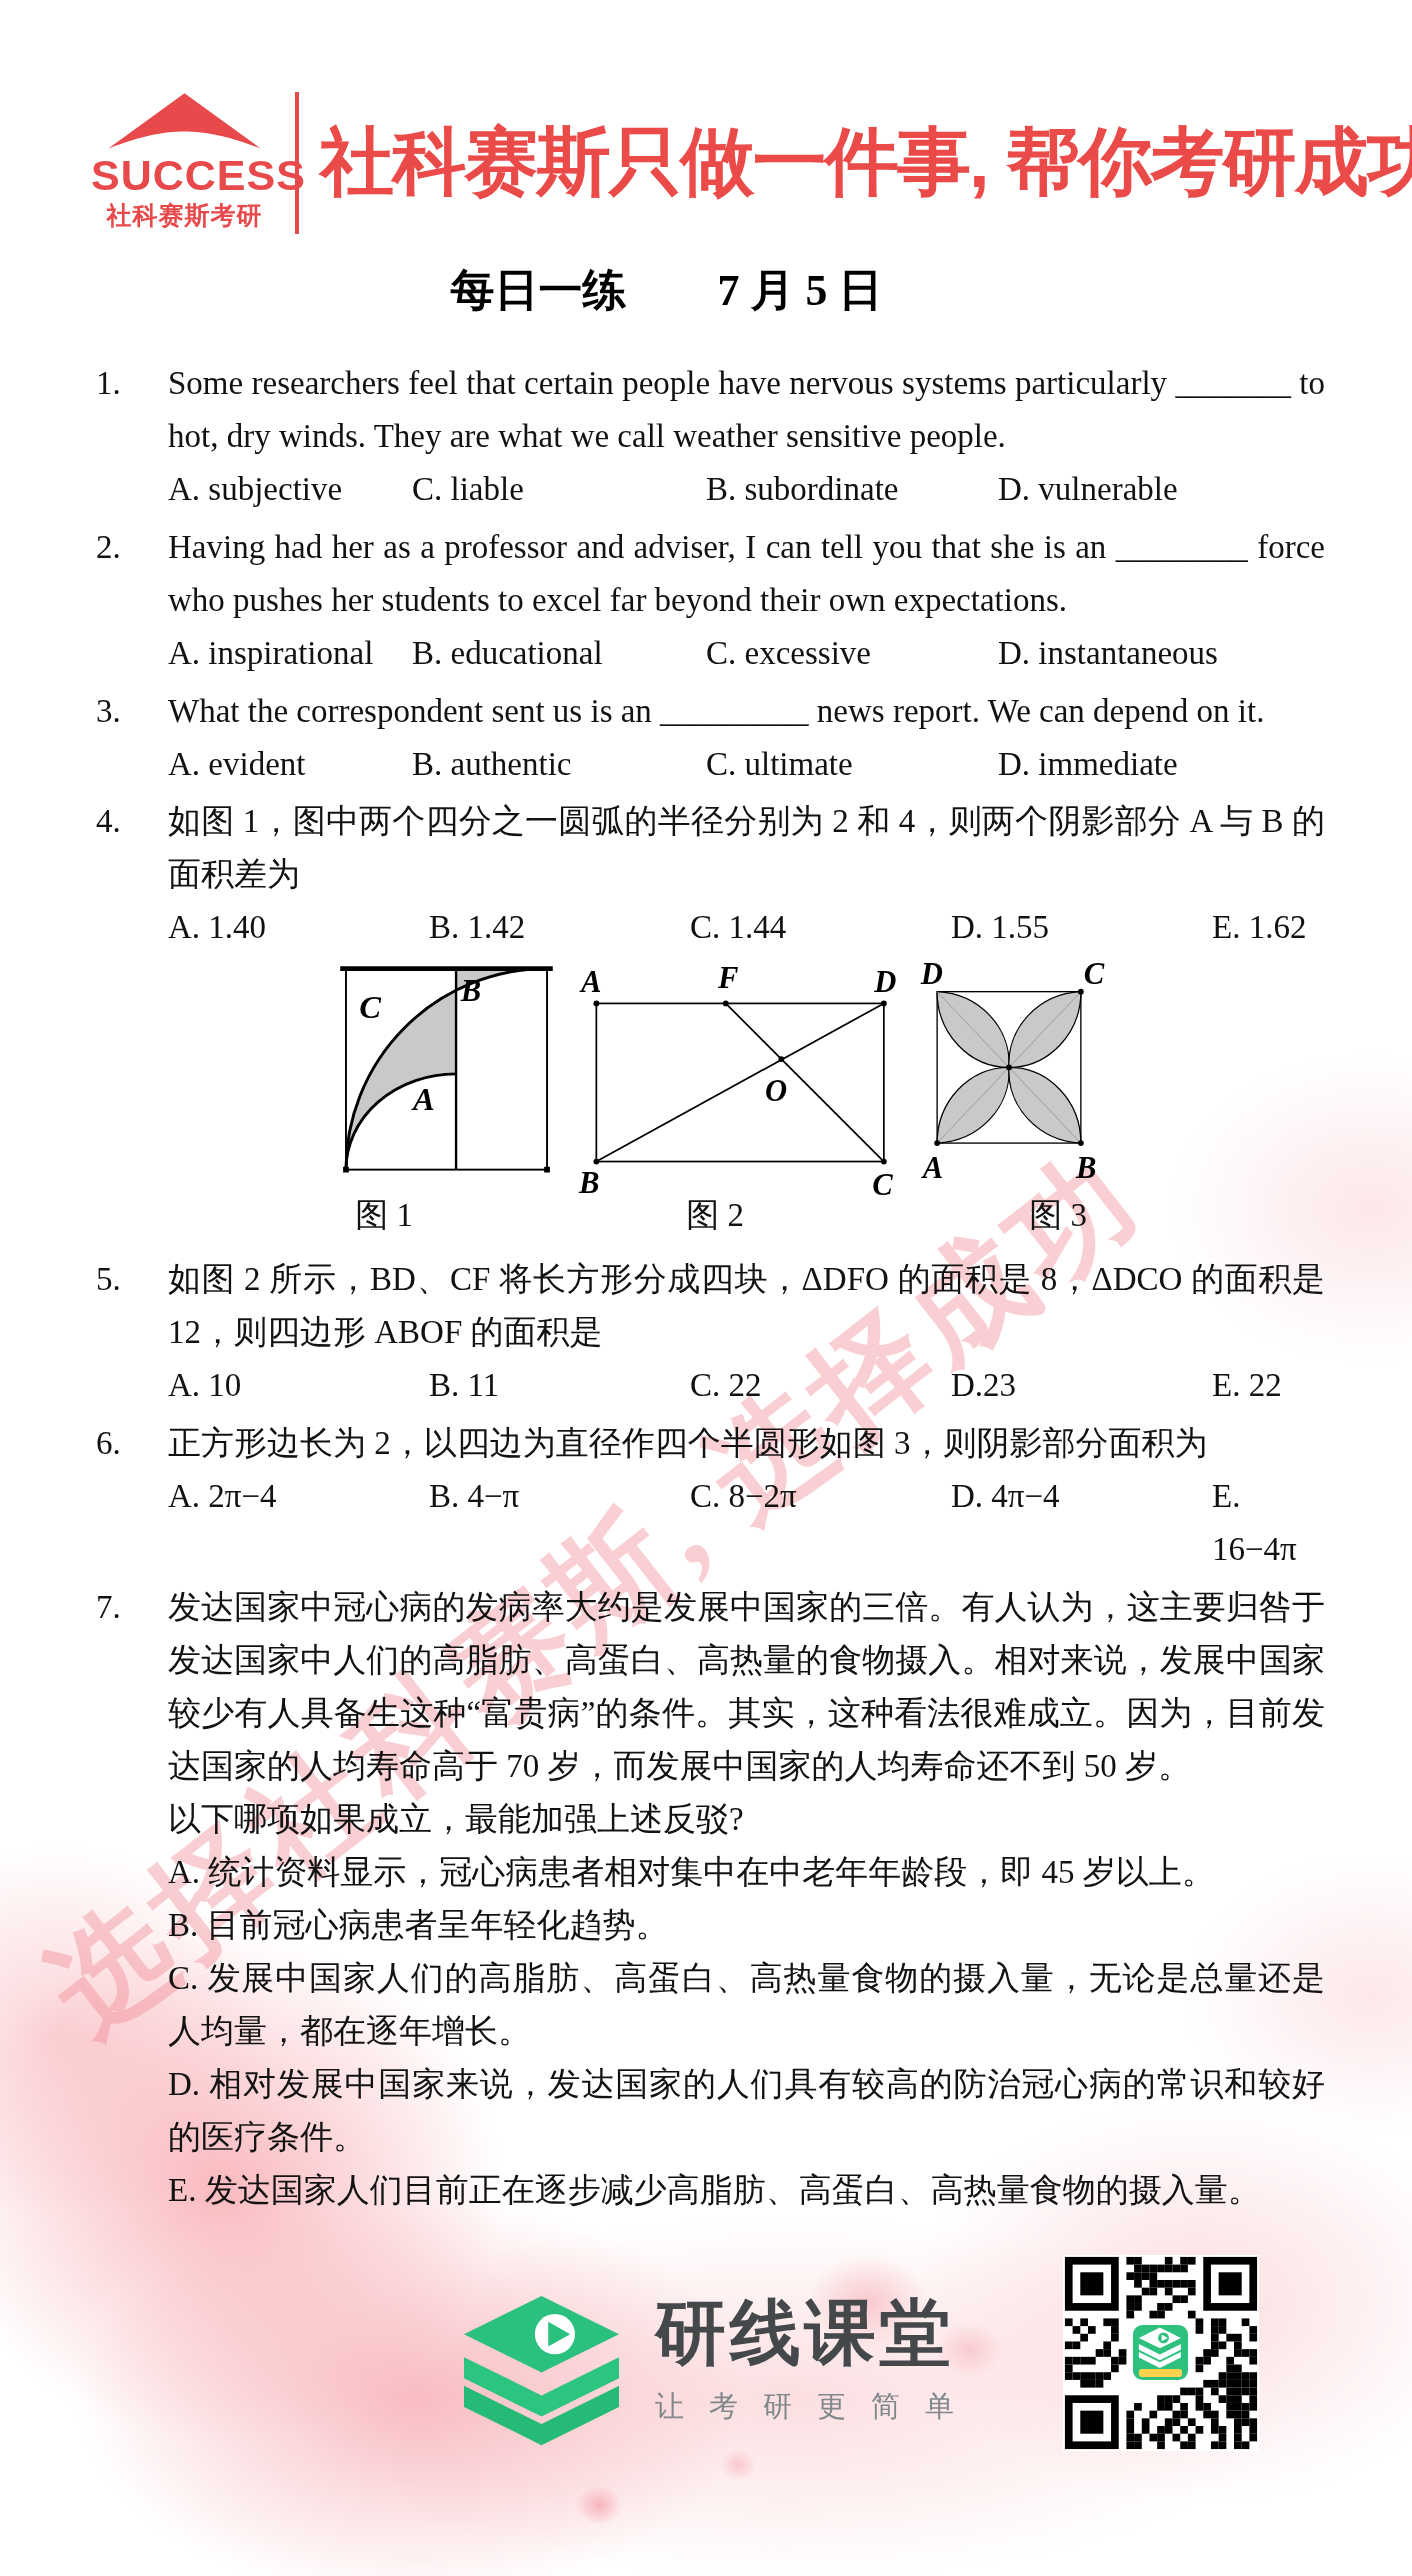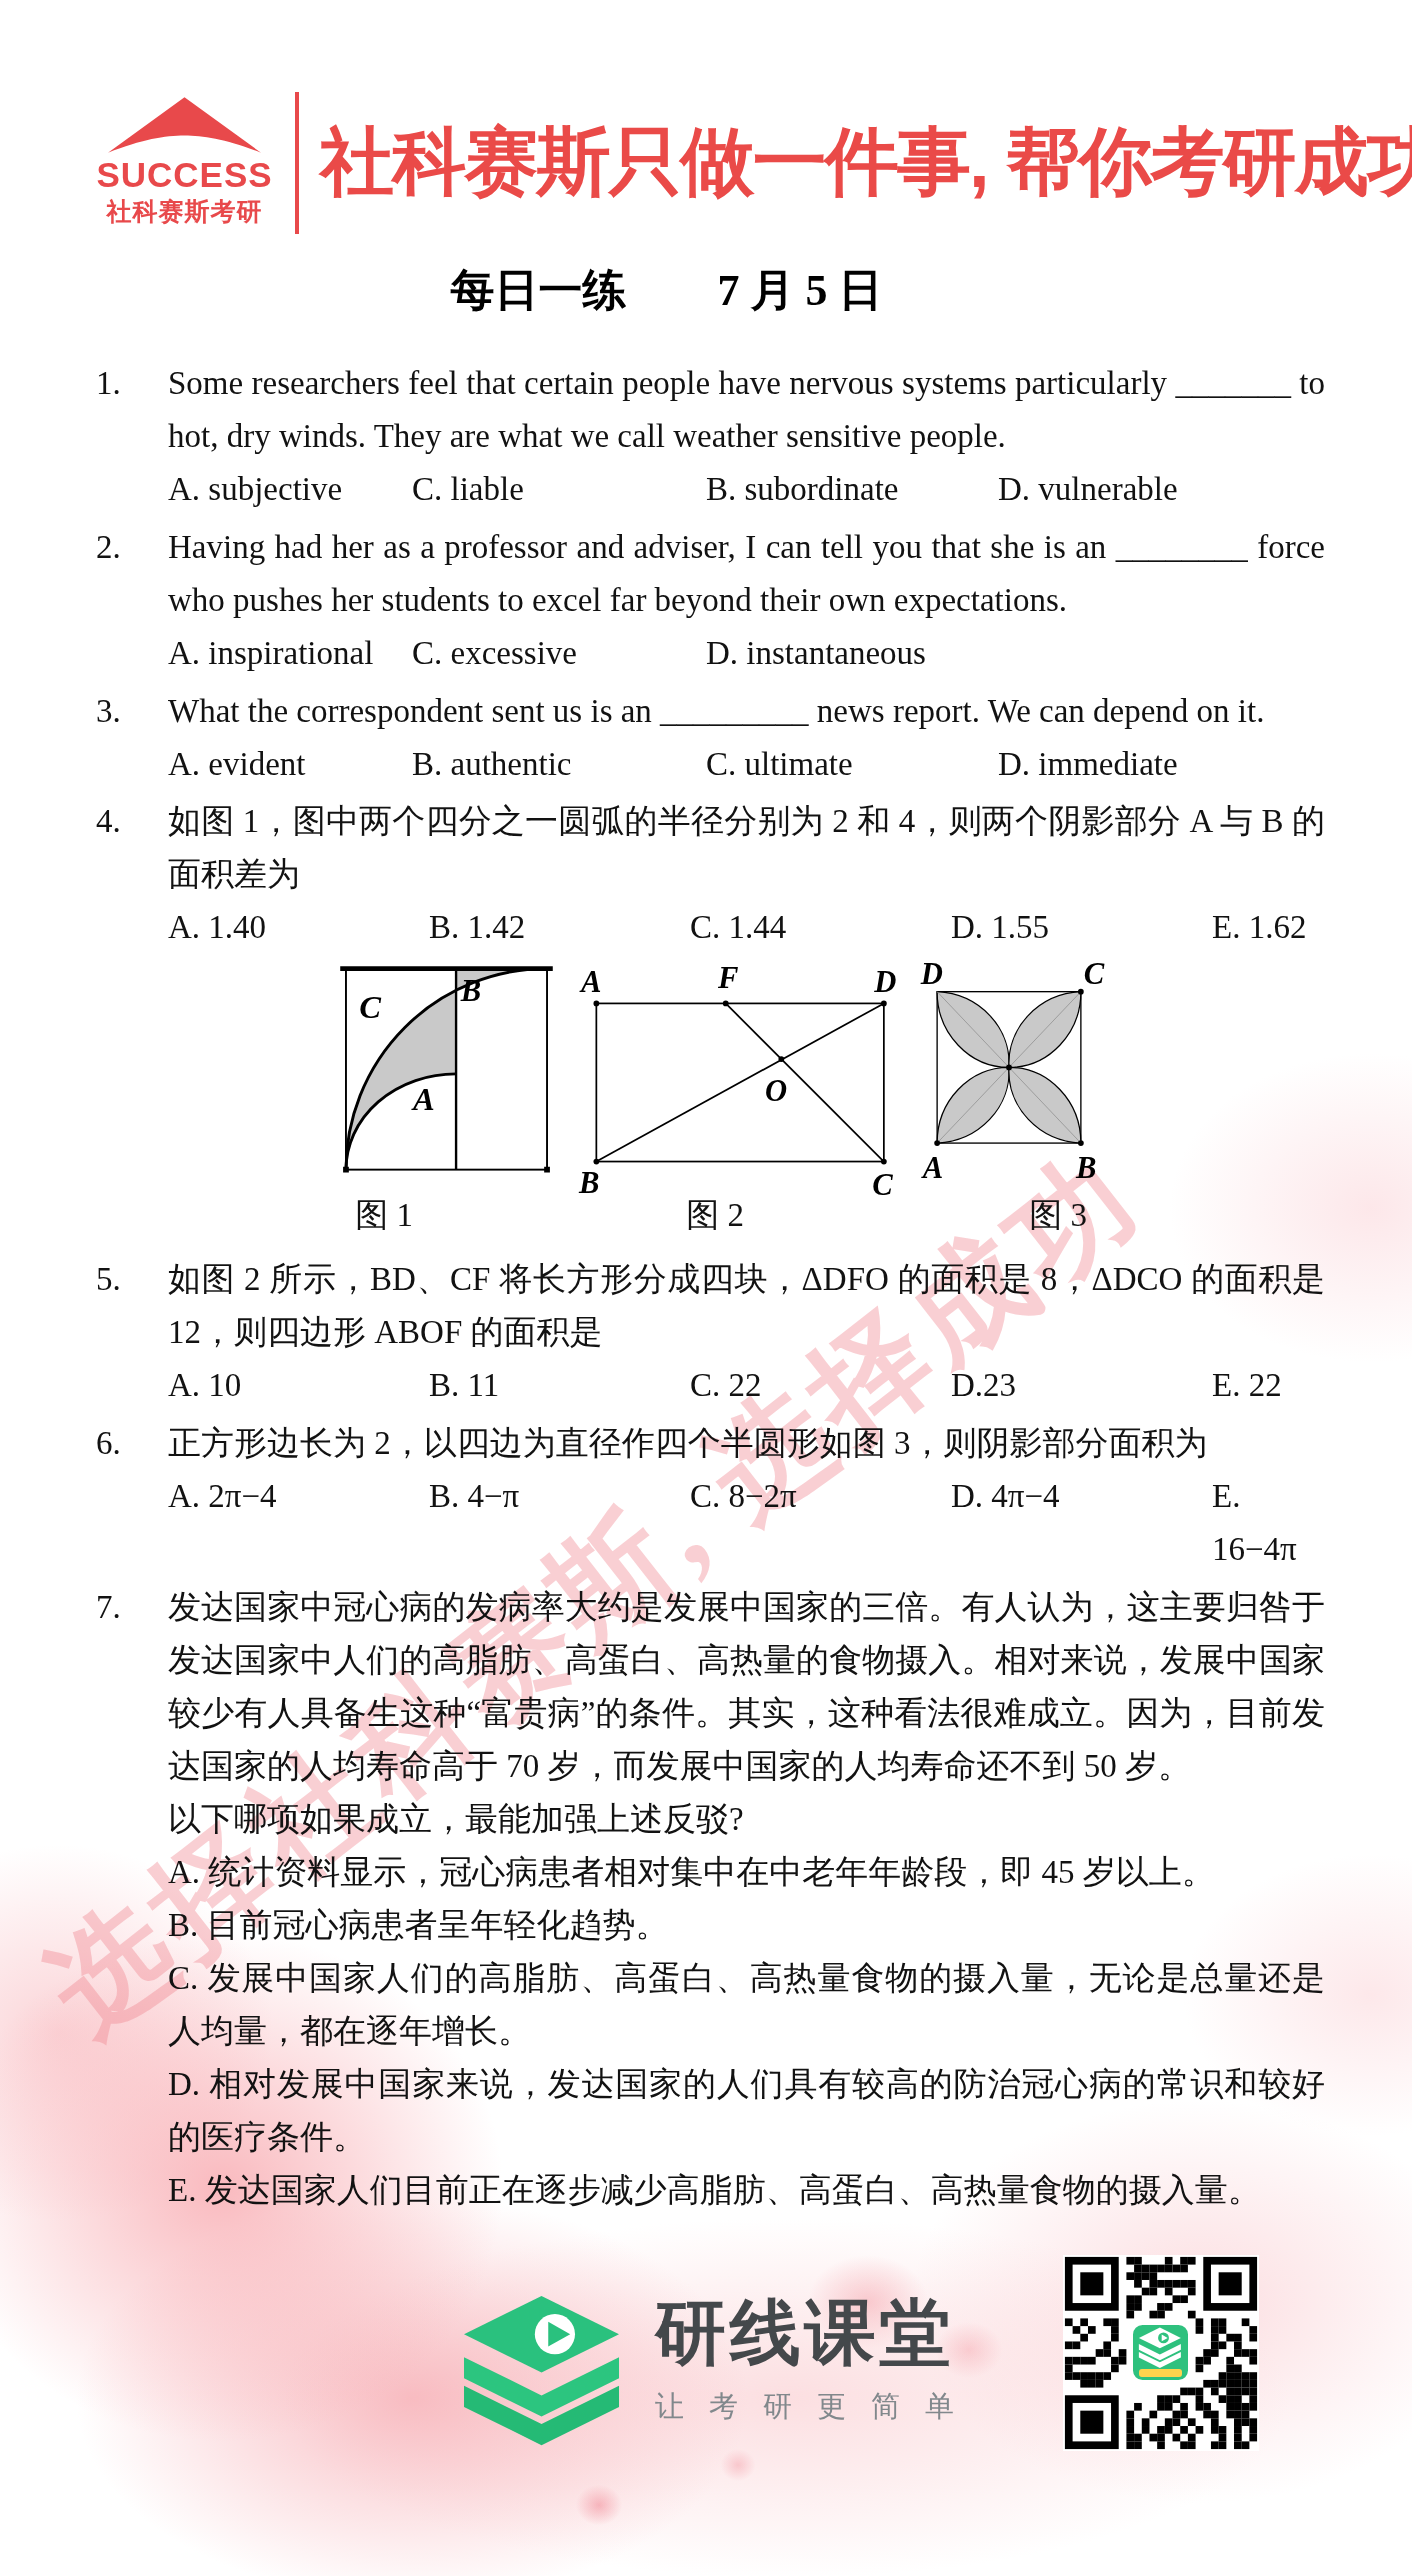--- a/index.html
+++ b/index.html
@@ -25,21 +25,21 @@
   .watermark{position:absolute;left:115px;top:1909px;z-index:1;white-space:nowrap;
     font-size:119px;font-weight:700;letter-spacing:7.7px;color:rgba(238,128,140,.38);
     transform:rotate(-38deg);transform-origin:left bottom;pointer-events:none;}
 
   .content{position:absolute;inset:0;z-index:2;}
 
   
   .header{position:absolute;top:88px;left:91px;right:58px;height:149px;display:flex;align-items:center;}
   .logo{width:187px;text-align:center;color:#e8494b;flex:none;}
   .logo-word{font-family:"Liberation Sans","DejaVu Sans",sans-serif;font-weight:900;
-    font-size:35px;letter-spacing:1px;line-height:1.05;}
+    font-size:43px;letter-spacing:1px;line-height:1.05;}
   .logo-sub{font-family:"Liberation Sans","DejaVu Sans",sans-serif;font-weight:900;
     font-size:25px;letter-spacing:1px;margin-top:1px;}
   .hdr-divider{width:3.8px;height:142px;background:#e8494b;margin:0 21px 0 17.3px;flex:none;}
   .slogan{font-family:"Liberation Sans","DejaVu Sans",sans-serif;font-weight:900;
     font-size:74px;color:#ea4a48;white-space:nowrap;letter-spacing:-1.9px;}
 
   
   .title{position:absolute;top:261px;left:0;width:1333px;text-align:center;
     font-size:44px;font-weight:bold;color:#000;}
   .title .gap{display:inline-block;width:91px;}
@@ -122,20 +122,21 @@
           </div>
         </div>
       </div>
 
       <div class="q">
         <span class="qnum">2.</span>
         <div class="qbody">
           <p class="qtext">Having had her as a professor and adviser, I can tell you that she is an ________ force who pushes her students to excel far beyond their own expectations.</p>
           <div class="optrow o4">
             <span>A. inspirational</span>
+            <span>B. educational</span>
             <span>C. excessive</span>
             <span>D. instantaneous</span>
           </div>
         </div>
       </div>
 
       <div class="q">
         <span class="qnum">3.</span>
         <div class="qbody">
           <p class="qtext">What the correspondent sent us is an _________ news report. We can depend on it.</p>

